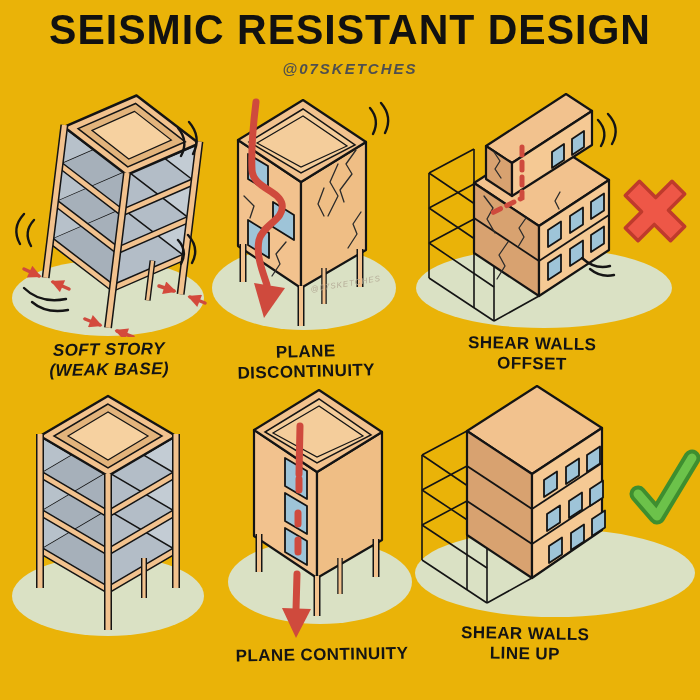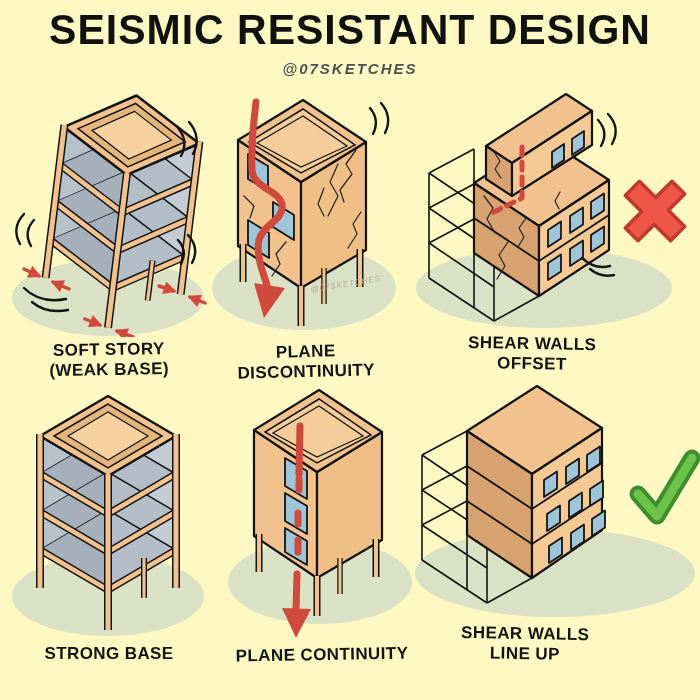--- a/index.html
+++ b/index.html
@@ -1,16 +1,16 @@
 <!DOCTYPE html>
 <html><head>
 <meta charset="utf-8">
 <style>
   html,body{margin:0;padding:0;background:#ffffff;}
-  .stage{position:relative;width:700px;height:700px;background:#fef9c3;overflow:hidden;
+  .stage{position:relative;width:700px;height:700px;background:#eab308;overflow:hidden;
          font-family:"Liberation Sans",sans-serif;color:#141414;}
   .title{position:absolute;top:6px;left:0;right:0;text-align:center;
          font-size:41px;font-weight:900;letter-spacing:1px;color:#111;
          font-family:"Liberation Sans",sans-serif;transform:scaleY(1.04);}
   .credit{position:absolute;top:60px;left:0;right:0;text-align:center;
           font-size:15px;font-style:italic;letter-spacing:2px;color:#4f4f4f;font-weight:bold;}
   .panel{position:absolute;margin:0;padding:0;}
   .cap{position:absolute;left:0;right:0;text-align:center;font-weight:bold;
        font-size:17px;letter-spacing:.4px;color:#141414;line-height:1.2;}
   .cap span{display:block;}
@@ -27,21 +27,21 @@
   .tan{stroke:#F2C28E;fill:none;}
 </style>
 </head>
 <body>
 
 <div class="stage">
 
   <div class="title">SEISMIC RESISTANT DESIGN</div>
   <div class="credit">@07SKETCHES</div>
 
-  <figure class="panel" style="left:8px;top:92px;width:202px;height:300px;">
+  <figure class="panel" style="left:8px;top:92px;width:202px;height:300px;font-style:italic;">
     <svg width="202" height="245" viewBox="0 0 202 245">
       <defs>
         <marker id="ah1" markerUnits="userSpaceOnUse" markerWidth="15" markerHeight="13" refX="8" refY="5" orient="auto" viewBox="0 0 10 10">
           <path d="M0,0 L10,5 L0,10 Z" fill="#D4493C"></path>
         </marker>
       </defs>
       <ellipse class="blob" cx="100" cy="206" rx="96" ry="38"></ellipse>
 
       <g transform="translate(2,-4) rotate(7 100 240)">
         <polygon points="30,46 98,86 98,200 30,160" fill="#b7c1ca" stroke="#141414" stroke-width="2"></polygon>
@@ -202,23 +202,20 @@
         <path class="tan" stroke-width="4.5" d="M30,84 L98,124 L166,84 M30,122 L98,162 L166,122 M30,160 L98,200 L166,160"></path>
         <polygon points="98,6 30,46 98,86 166,46" fill="#F2C28E" stroke="#141414" stroke-width="2.5" stroke-linejoin="round"></polygon>
         <polygon points="98,14 44,46 98,78 152,46" fill="#e3b47c" stroke="#141414" stroke-width="1.5"></polygon>
         <polygon points="98,22 58,46 98,70 138,46" fill="#f6d1a0" stroke="#141414" stroke-width="1.2"></polygon>
         <path class="bk" stroke-width="8" d="M30,44 V198 M166,44 V198 M98,84 V240"></path>
         <path class="bk" stroke-width="6" d="M134,168 V208"></path>
         <path class="tan" stroke-width="5" d="M30,44 V198 M166,44 V198 M98,84 V240"></path>
         <path class="tan" stroke-width="3.2" d="M134,168 V208"></path>
       </g>
     </svg>
-    <figcaption class="cap" style="top:262px;">
-      <span>STRONG BASE</span>
-    </figcaption>
   </figure>
 
   <figure class="panel" style="left:222px;top:382px;width:200px;height:318px;">
     <svg width="200" height="265" viewBox="0 0 200 265">
       <ellipse class="blob" cx="98" cy="200" rx="92" ry="42"></ellipse>
       <g>
         <polygon class="face" points="32,48 95,90 95,196 32,154" fill="#F2C28E"></polygon>
         <polygon class="face" points="95,90 160,50 160,158 95,196" fill="#EFBE85"></polygon>
         <polygon class="face" points="97,8 32,48 95,90 160,50" fill="#F2C28E"></polygon>
         <polygon points="97,17 43,50 95,81 149,53" fill="#f4cd9b" stroke="#141414" stroke-width="1.5"></polygon>

